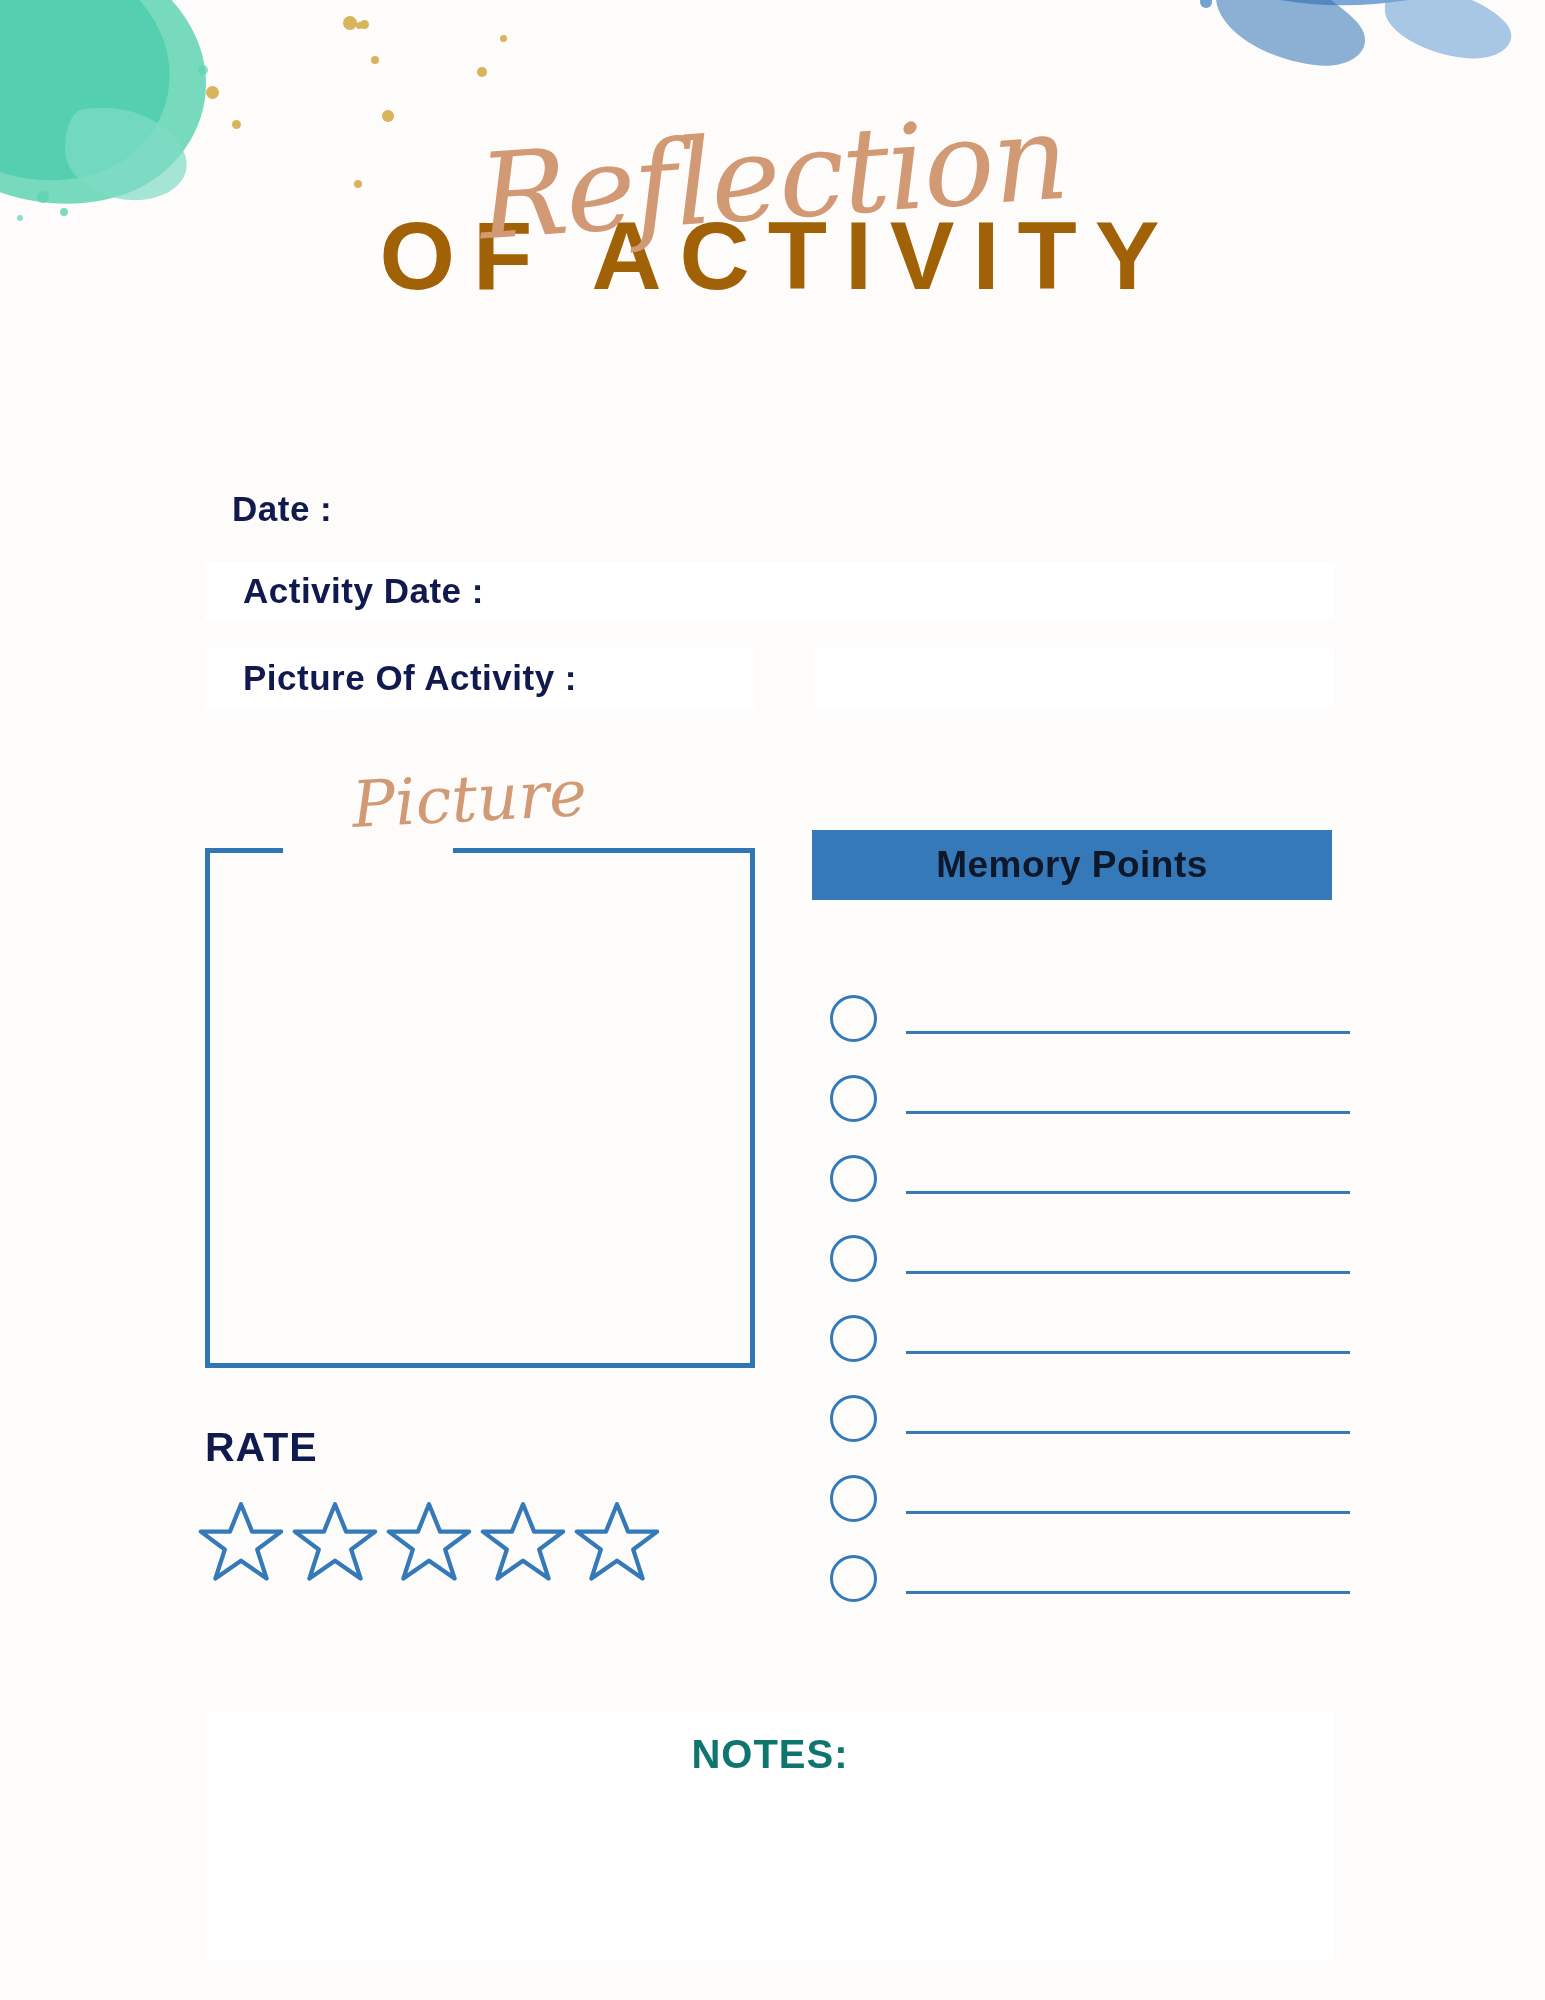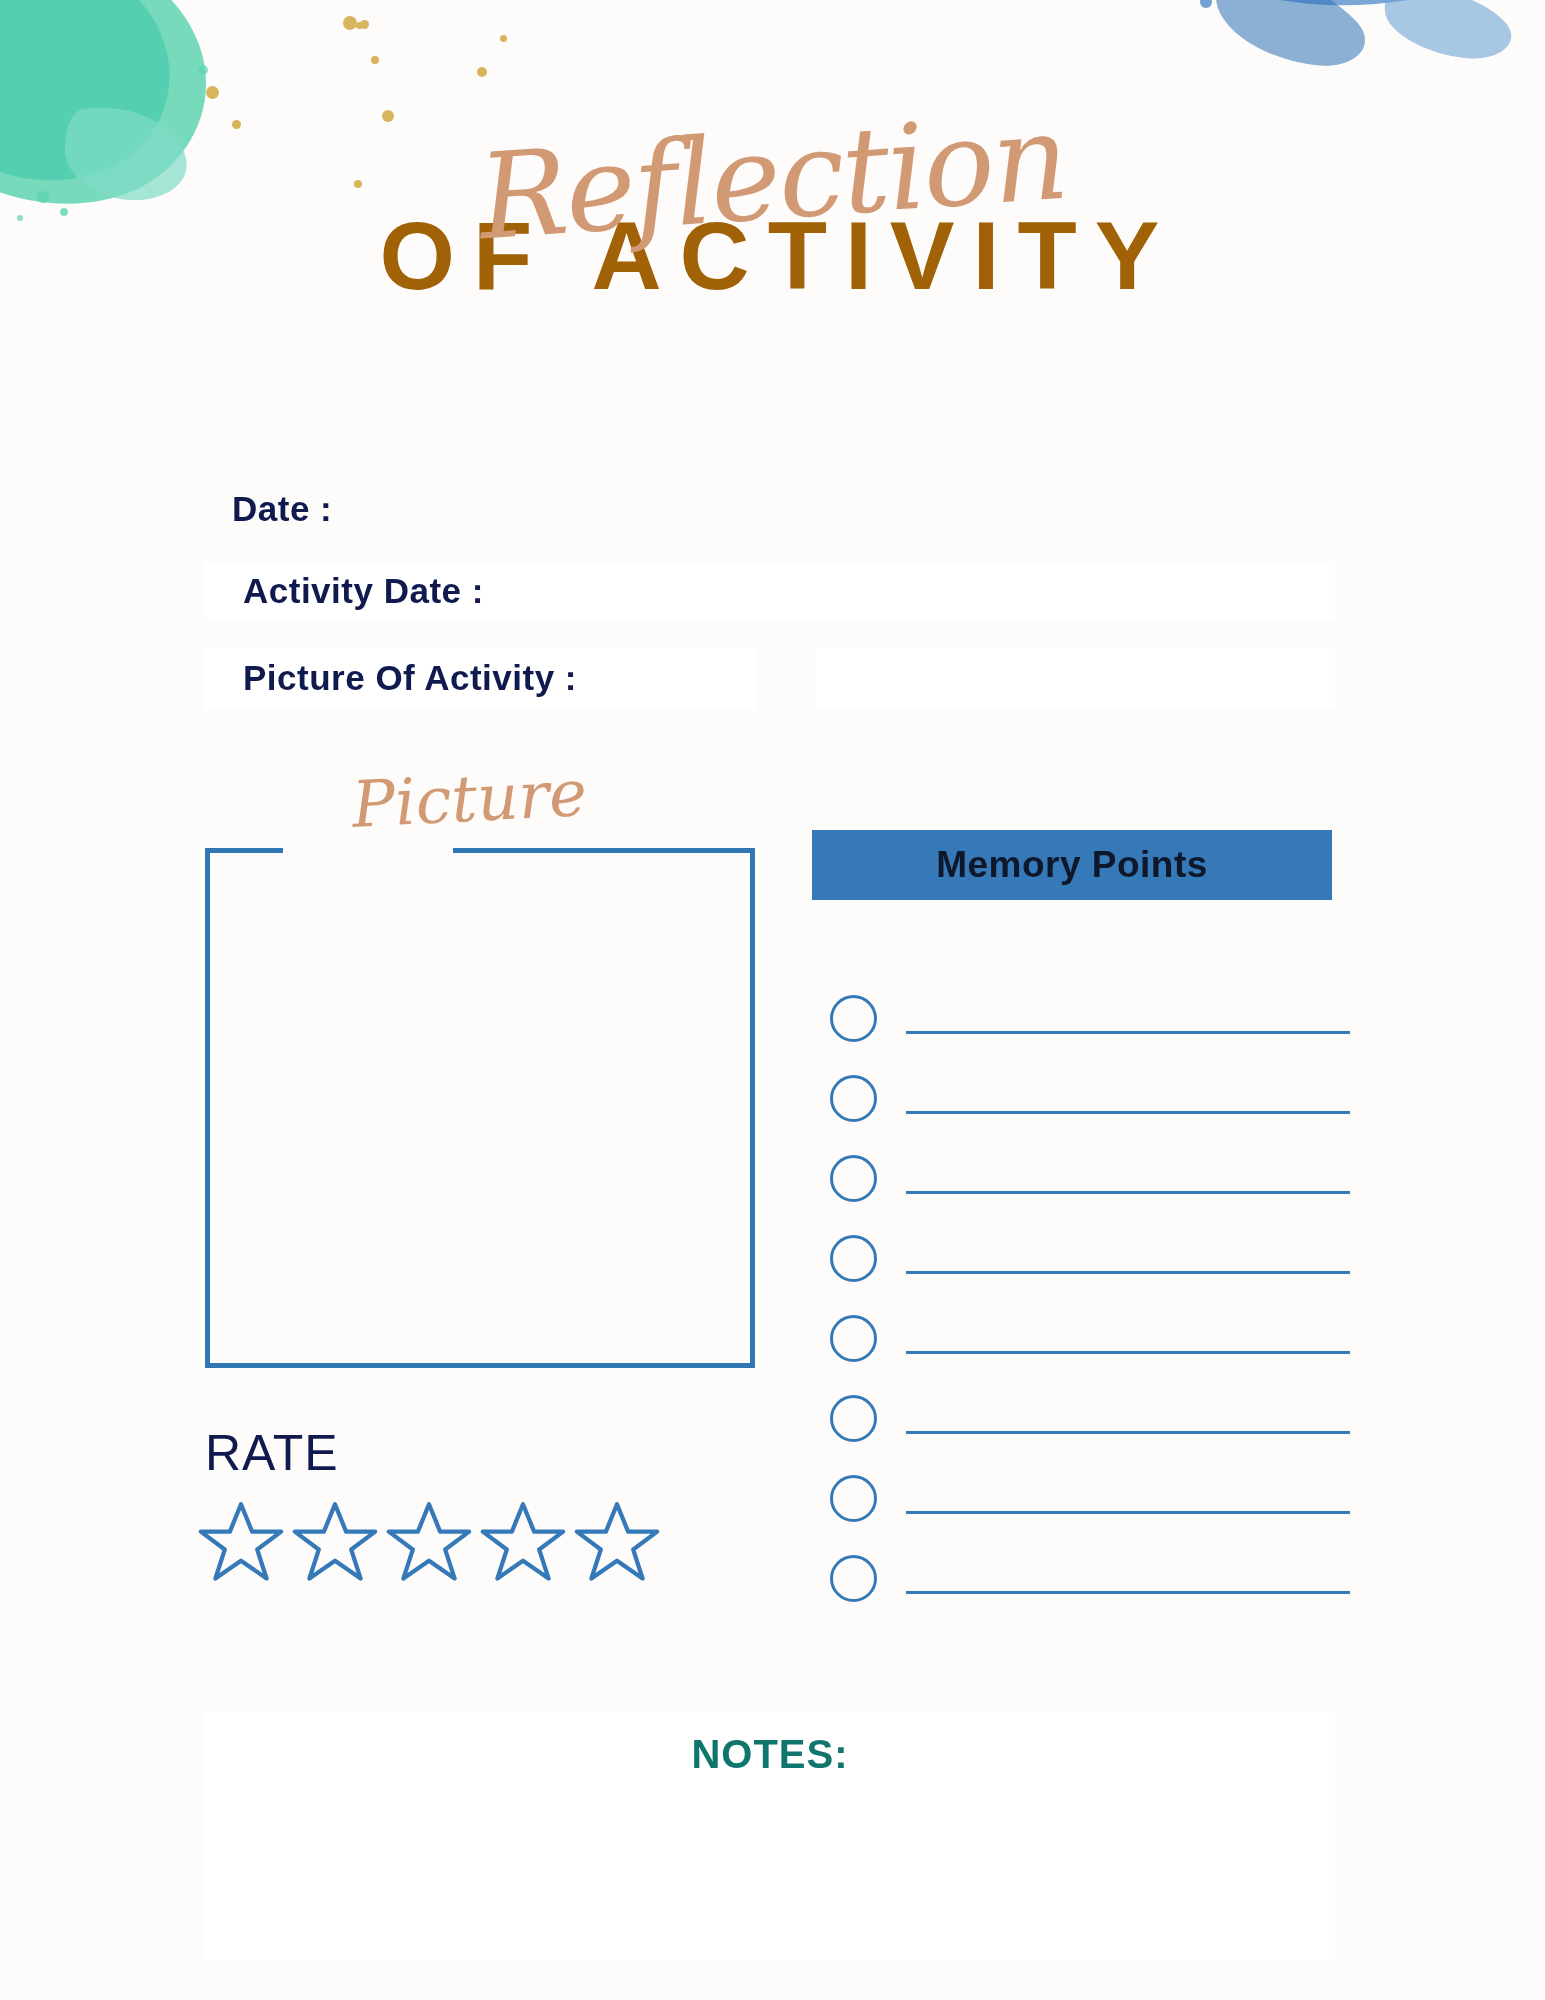--- a/index.html
+++ b/index.html
@@ -110,22 +110,22 @@
     width: 170px; height: 22px;
     background: #fdfcfa;
     z-index: 3;
   }
 
   
   .rate-label {
     position: absolute;
     left: 205px; top: 1424px;
     font-family: "Liberation Sans", sans-serif;
-    font-weight: normal;
-    font-size: 50px;
+    font-weight: bold;
+    font-size: 41px;
     color: #101a4e;
     letter-spacing: 1px;
   }
   .stars {
     position: absolute;
     left: 198px; top: 1500px;
     display: flex;
     gap: 8px;
   }
   .star { width: 86px; height: 82px; display: block; }

